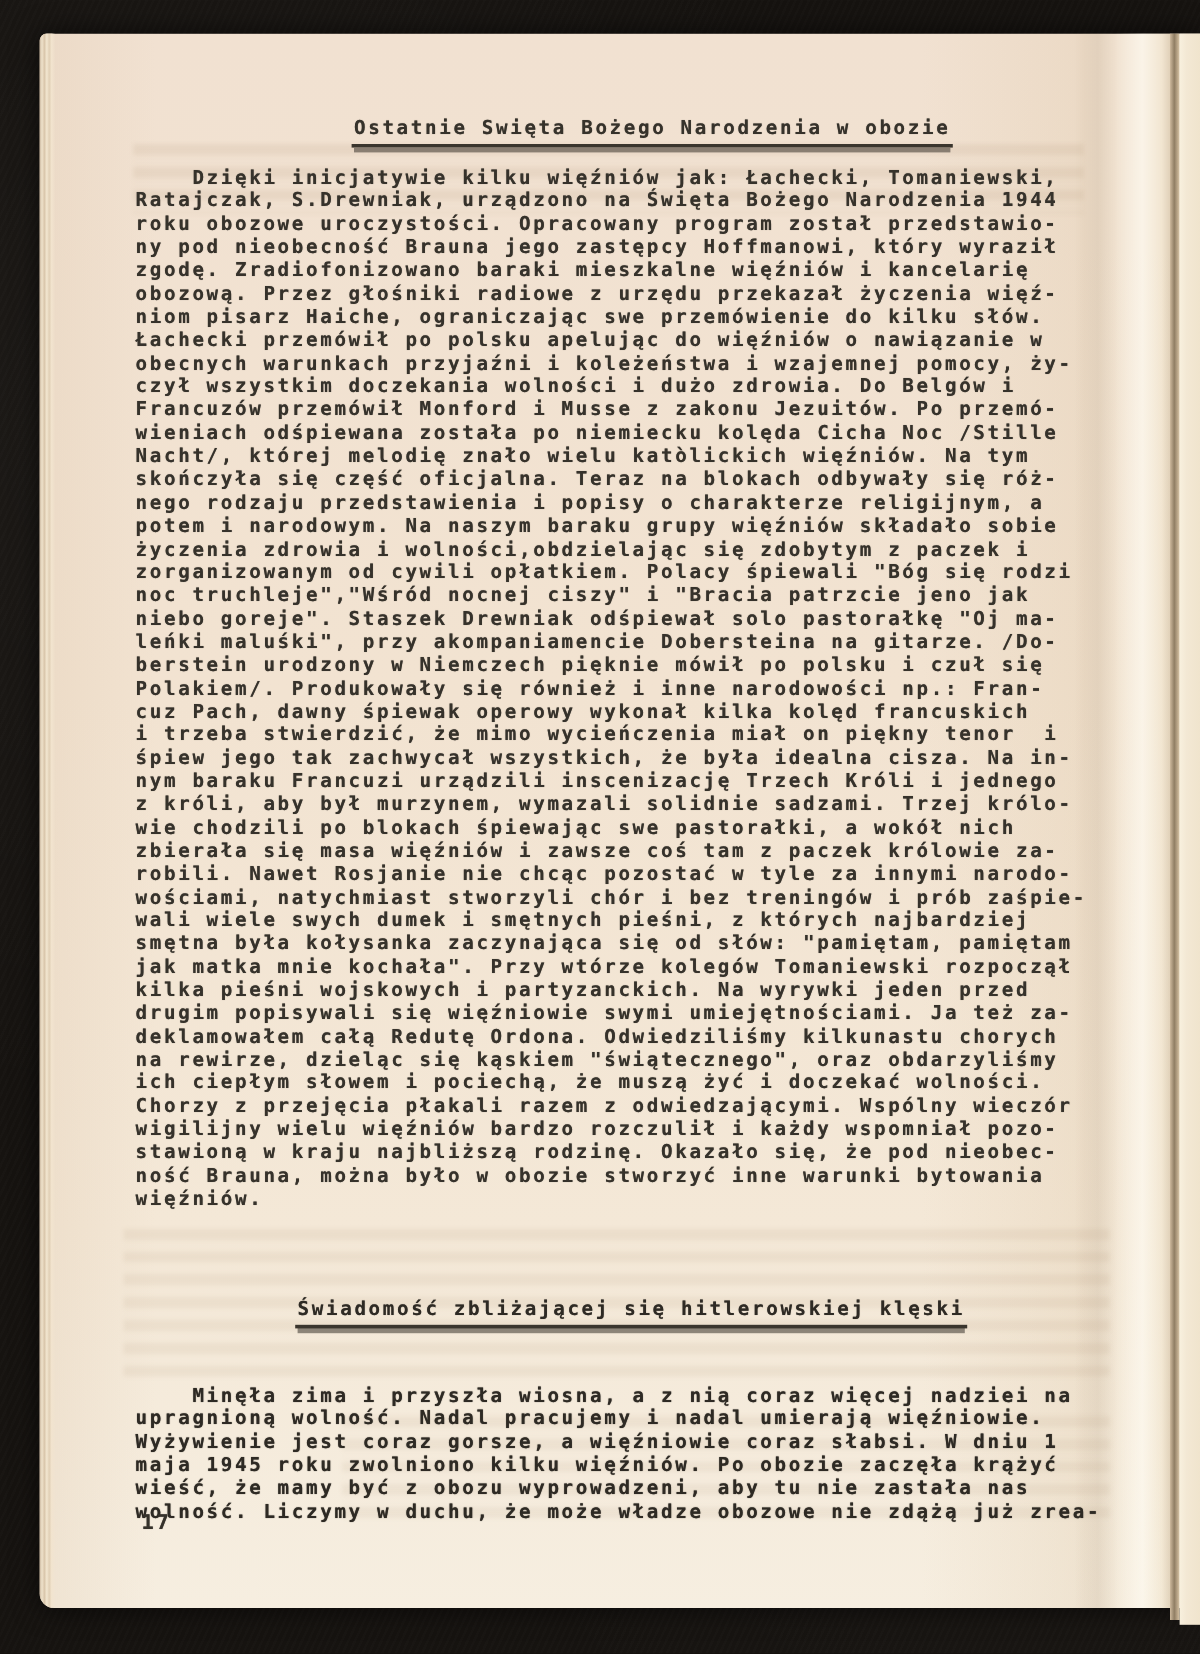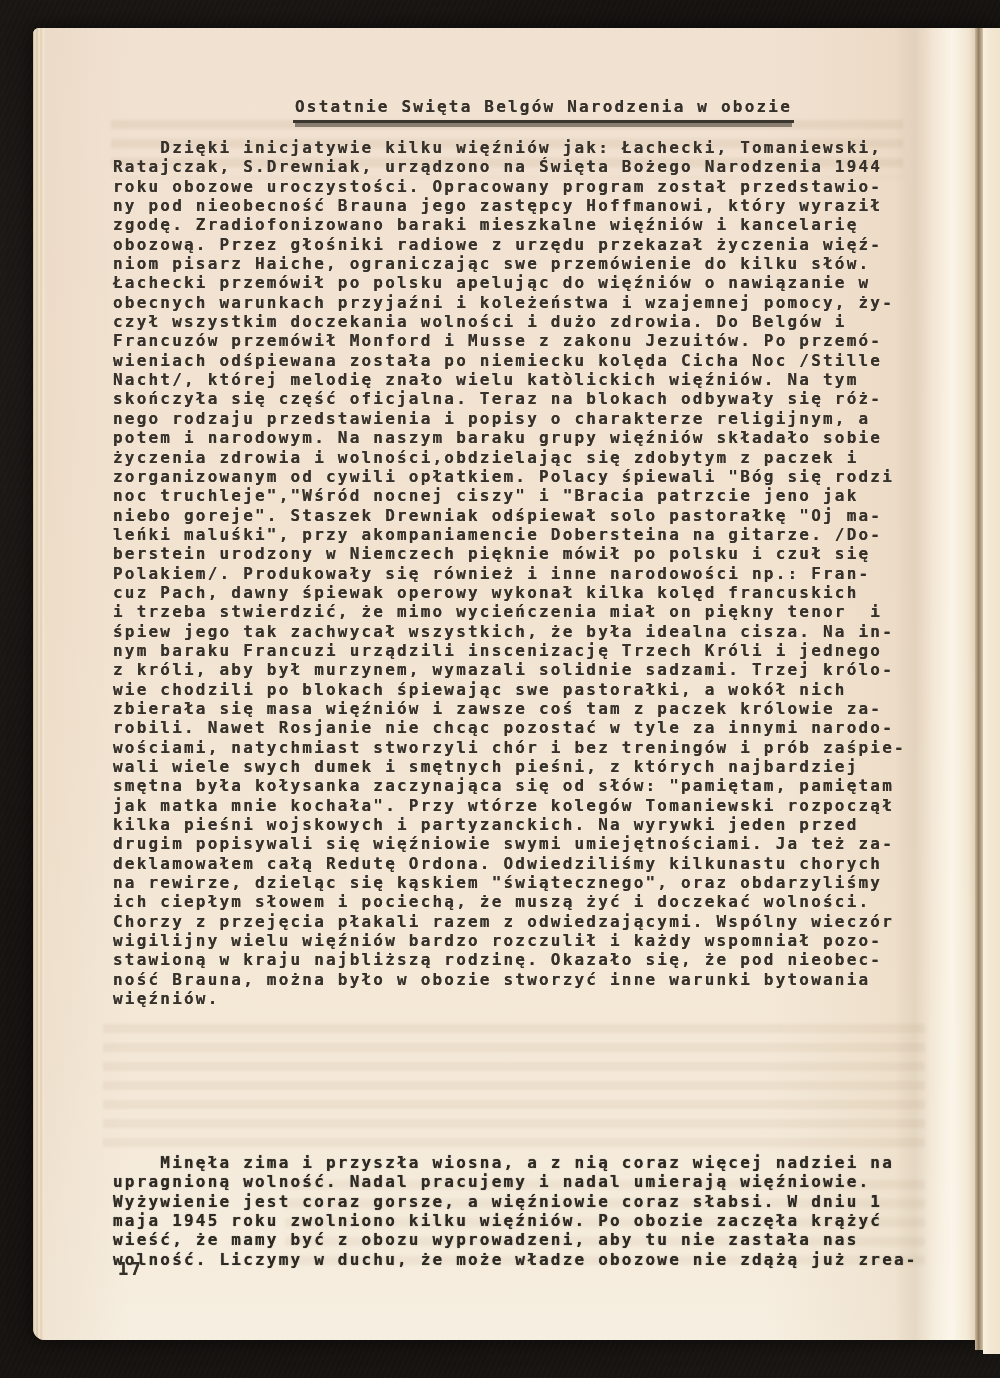--- a/index.html
+++ b/index.html
@@ -105,21 +105,21 @@
 
 <div class="scan">
   <div class="page">
     <div class="edge-left"></div>
     <div class="crease"></div>
 
     <div class="ghost g1"></div>
     <div class="ghost g2"></div>
     <div class="ghost g3"></div>
 
-    <h1 class="title t1">Ostatnie Swięta Belgów Narodzenia w obozie</h1>
+    <h1 class="title t1">Ostatnie Swięta Bożego Narodzenia w obozie</h1>
 
     <pre class="para p1">    Dzięki inicjatywie kilku więźniów jak: Łachecki, Tomaniewski,
 Ratajczak, S.Drewniak, urządzono na Święta Bożego Narodzenia 1944
 roku obozowe uroczystości. Opracowany program został przedstawio-
 ny pod nieobecność Brauna jego zastępcy Hoffmanowi, który wyraził
 zgodę. Zradiofonizowano baraki mieszkalne więźniów i kancelarię
 obozową. Przez głośniki radiowe z urzędu przekazał życzenia więź-
 niom pisarz Haiche, ograniczając swe przemówienie do kilku słów.
 Łachecki przemówił po polsku apelując do więźniów o nawiązanie w
 obecnych warunkach przyjaźni i koleżeństwa i wzajemnej pomocy, ży-
@@ -153,20 +153,21 @@
 drugim popisywali się więźniowie swymi umiejętnościami. Ja też za-
 deklamowałem całą Redutę Ordona. Odwiedziliśmy kilkunastu chorych
 na rewirze, dzieląc się kąskiem "świątecznego", oraz obdarzyliśmy
 ich ciepłym słowem i pociechą, że muszą żyć i doczekać wolności.
 Chorzy z przejęcia płakali razem z odwiedzającymi. Wspólny wieczór
 wigilijny wielu więźniów bardzo rozczulił i każdy wspomniał pozo-
 stawioną w kraju najbliższą rodzinę. Okazało się, że pod nieobec-
 ność Brauna, można było w obozie stworzyć inne warunki bytowania
 więźniów.</pre>
 
+    <h2 class="title t2">Świadomość zbliżającej się hitlerowskiej klęski</h2>
 
     <pre class="para p2">    Minęła zima i przyszła wiosna, a z nią coraz więcej nadziei na
 upragnioną wolność. Nadal pracujemy i nadal umierają więźniowie.
 Wyżywienie jest coraz gorsze, a więźniowie coraz słabsi. W dniu 1
 maja 1945 roku zwolniono kilku więźniów. Po obozie zaczęła krążyć
 wieść, że mamy być z obozu wyprowadzeni, aby tu nie zastała nas
 wolność. Liczymy w duchu, że może władze obozowe nie zdążą już zrea-</pre>
 
     <div class="pageno">17</div>
 

